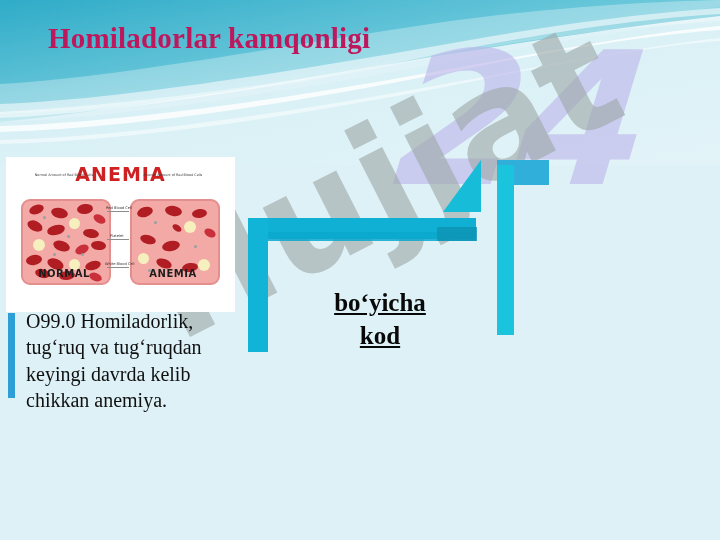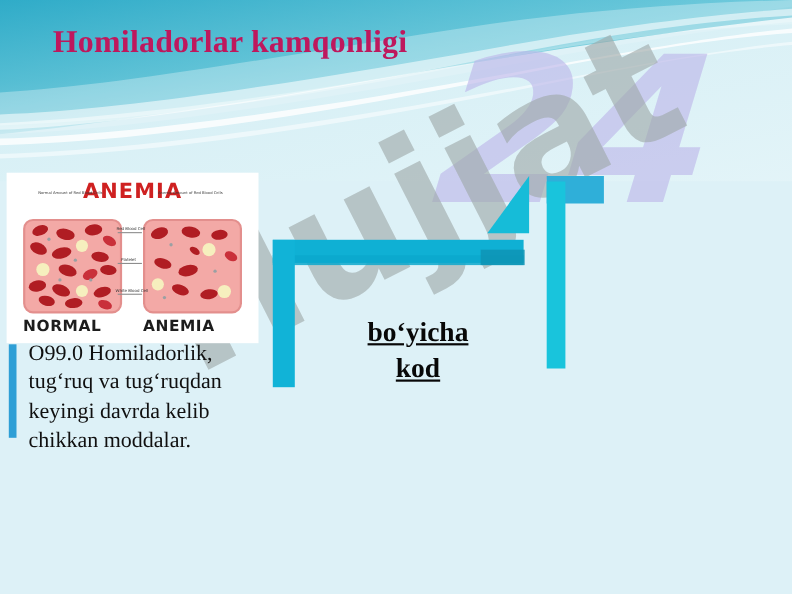--- a/index.html
+++ b/index.html
@@ -66,22 +66,22 @@
     position:absolute;left:0;right:0;top:6px;text-align:center;
     font-family:"DejaVu Sans", sans-serif;font-weight:bold;font-size:19px;
     color:#cf2121;letter-spacing:1px;
   }
   .panel{position:absolute;top:42px;width:86px;height:82px;border-radius:9px;background:#f3a9a6;border:2px solid #e38f8d;overflow:hidden;}
   .panel.left{left:15px;}
   .panel.right{left:124px;}
   .cap{position:absolute;top:16px;font-family:"DejaVu Sans",sans-serif;font-size:3.4px;color:#3a3a3a;text-align:center;width:86px;}
   .cap.left{left:15px;}
   .cap.right{left:124px;}
-  .plabel{position:absolute;top:132px;width:86px;
-          font-family:"DejaVu Sans",sans-serif;font-size:14px;font-weight:bold;color:#1d1d1d;letter-spacing:.5px;}
+  .plabel{position:absolute;top:111px;width:86px;text-align:center;
+          font-family:"DejaVu Sans",sans-serif;font-size:10px;font-weight:bold;color:#1d1d1d;letter-spacing:.5px;}
   .plabel.left{left:15px;}
   .plabel.right{left:124px;}
   .rbc{position:absolute;border-radius:50%;background:#b01d23;}
   .rbc2{position:absolute;border-radius:50%;background:#c9303a;}
   .wbc{position:absolute;border-radius:50%;background:#f6efbe;}
   .plt{position:absolute;border-radius:50%;background:#9aa0a3;}
   .mid-lab{position:absolute;font-family:"DejaVu Sans",sans-serif;font-size:3.6px;color:#333;white-space:nowrap;}
   .leader{position:absolute;height:1px;background:#8d8d8d;}
 
   
@@ -212,21 +212,21 @@
     <div class="leader" style="left:101px;top:110px;width:22px;"></div>
     <div class="mid-lab" style="left:100px;top:49px;">Red Blood Cell</div>
     <div class="mid-lab" style="left:104px;top:77px;">Platelet</div>
     <div class="mid-lab" style="left:99px;top:105px;">White Blood Cell</div>
 
     <div class="plabel left">NORMAL</div>
     <div class="plabel right">ANEMIA</div>
   </div>
 
   <div class="acc-left"></div>
-  <div class="txt-left">O99.0 Homiladorlik, tug‘ruq va tug‘ruqdan keyingi davrda kelib chikkan moddalar.</div>
+  <div class="txt-left">O99.0 Homiladorlik, tug‘ruq va tug‘ruqdan keyingi davrda kelib chikkan anemiya.</div>
 
   <div class="txt-center">
     <br>
     <u>bo‘yicha</u><br>
     <u>kod</u>
   </div>
 
 
 </div>
 

